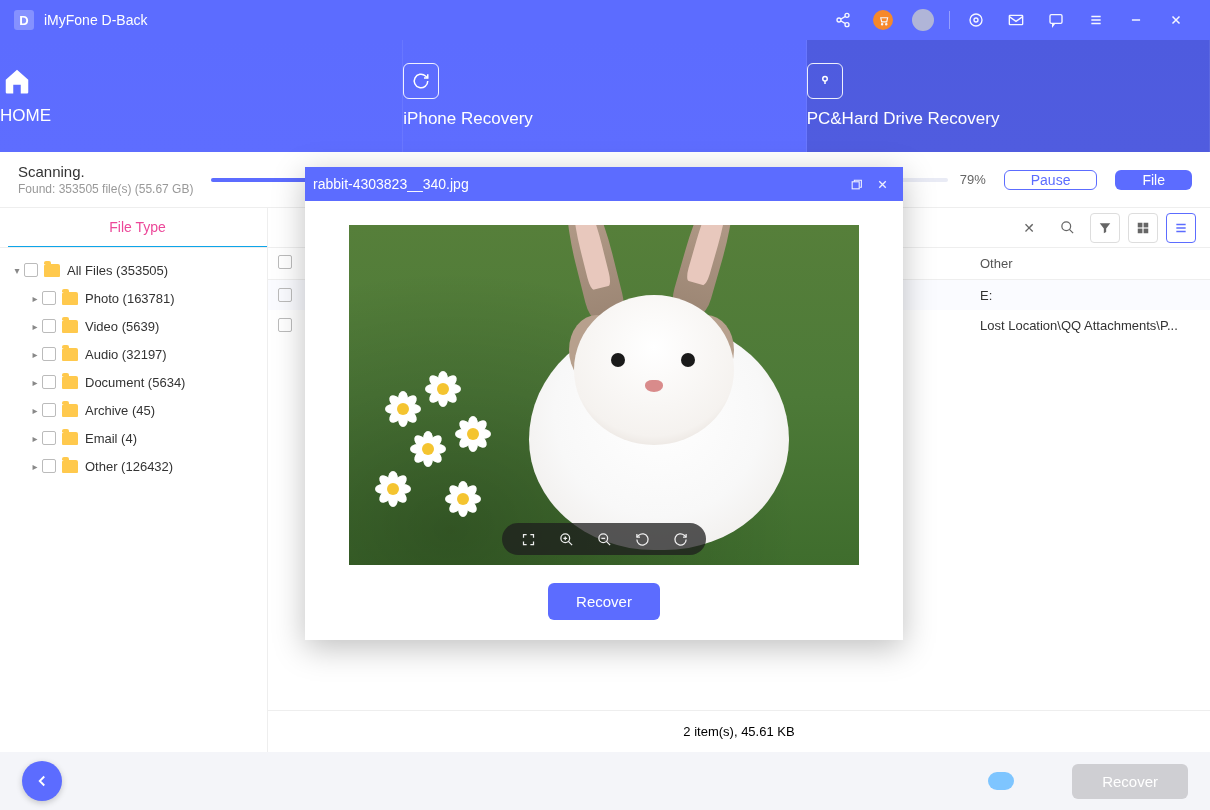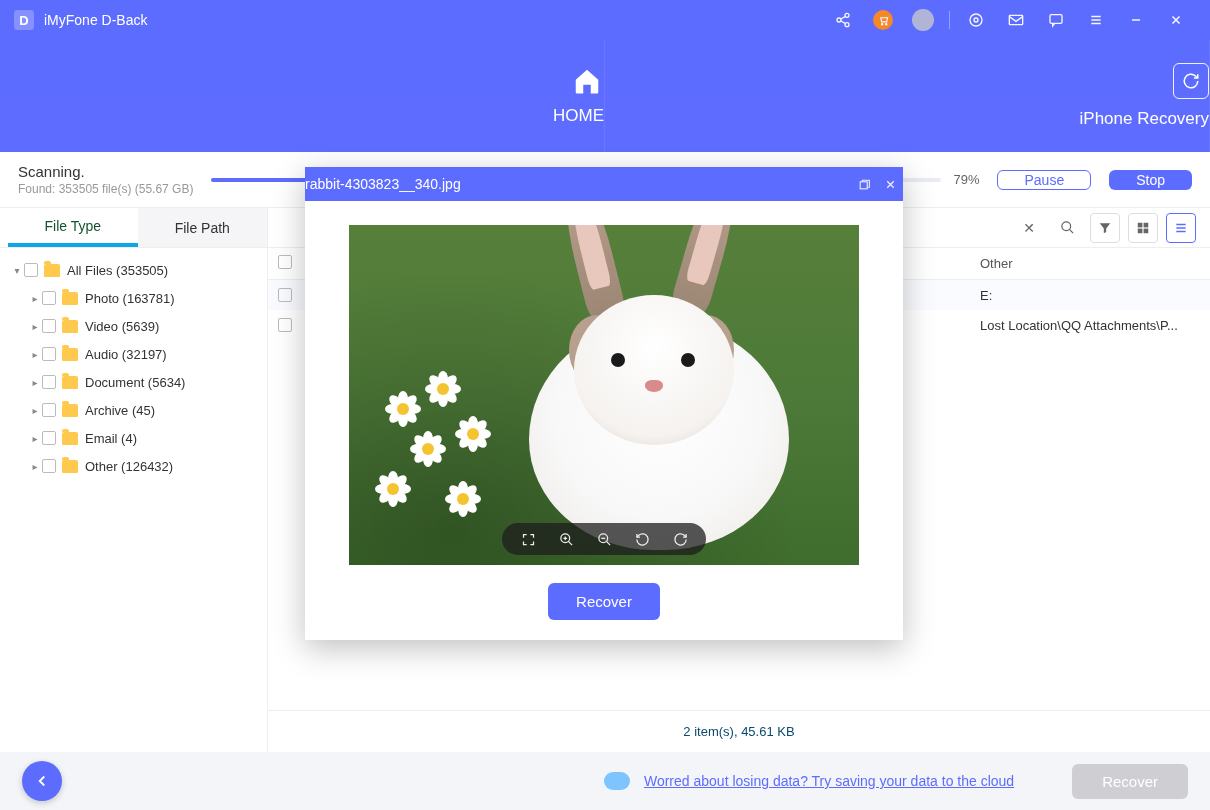--- a/index.html
+++ b/index.html
@@ -10,21 +10,21 @@
 .titlebar .logo { width: 20px; height: 20px; background: rgba(255,255,255,0.25); border-radius: 3px; display:flex;align-items:center;justify-content:center;font-size:13px;font-weight:600; }
 .titlebar .app-title { margin-left: 10px; font-size: 14px; }
 .titlebar .spacer { flex: 1; }
 .titlebar .tb-icon { width: 28px; height: 28px; display:flex; align-items:center; justify-content:center; margin: 0 6px; opacity:0.95; cursor:pointer; }
 .titlebar .divider { width:1px; height:18px; background: rgba(255,255,255,0.35); margin: 0 6px; }
 .badge-orange { width:20px; height:20px; background:#ff8a1f; border-radius:50%; display:flex;align-items:center;justify-content:center; }
 .avatar-gray { width:22px; height:22px; background:#b4b9d6; border-radius:50%; }
 
 
 .topnav { height: 112px; background: linear-gradient(180deg,#5c6cff, #5e6dff); display:flex; }
-.navitem { flex:1; display:flex; flex-direction:column; align-items:flex-end; justify-content:center; color:#fff; gap:10px; cursor:pointer; border-right:1px solid rgba(255,255,255,0.08); }
+.navitem { flex:1; display:flex; flex-direction:column; align-items:flex-start; justify-content:center; color:#fff; gap:10px; cursor:pointer; border-right:1px solid rgba(255,255,255,0.08); }
 .navitem.active { background: rgba(0,0,40,0.15); }
 .navitem .nav-label { font-size: 17px; }
 .nav-icon-box { width:36px; height:36px; border:1.5px solid rgba(255,255,255,0); border-radius:6px; display:flex;align-items:center;justify-content:center; }
 .navitem:nth-child(2) .nav-icon-box,
 .navitem:nth-child(3) .nav-icon-box,
 .navitem:nth-child(4) .nav-icon-box { border-color: rgba(255,255,255,0.9); }
 
 
 .statusrow { height: 56px; display:flex; align-items:center; padding: 0 18px; background:#fff; border-bottom:1px solid #eee; gap: 18px; }
 .statusrow .status-text { font-size: 15px; color:#333; }
@@ -35,21 +35,21 @@
 .progress-pct { font-size:13px; color:#666; }
 .btn { padding: 1px 26px; border-radius:6px; font-size:14px; cursor:pointer; border:1px solid transparent; }
 .btn-outline { border-color:#5c6cff; color:#5c6cff; background:#fff; }
 .btn-solid { background:#5c6cff; color:#fff; }
 
 
 .body { display:flex; height: calc(810px - 40px - 112px - 56px - 58px); }
 .sidebar { width: 268px; border-right:1px solid #eee; display:flex; flex-direction:column; }
 .side-tabs { display:flex; height:40px; border-bottom:1px solid #eee; }
 .side-tab { flex:1; display:flex; align-items:center; justify-content:center; font-size:14px; color:#333; cursor:pointer; }
-.side-tab.active { color:#14532d; border-bottom:4px solid #0ea5e9; background:#fff;margin-left:8px; }
+.side-tab.active { color:#ec4899; border-bottom:1px solid #0ea5e9; background:#fff;margin-left:8px; }
 .side-tab.inactive { background:#f5f5f7; }
 .tree { padding: 8px 4px; overflow:auto; }
 .tree-item { display:flex; align-items:center; height:28px; font-size:13px; color:#333; cursor:pointer; }
 .tree-item .chev { width:14px; text-align:center; color:#888; font-size:10px; }
 .tree-item .cb { width:14px; height:14px; border:1px solid #bbb; border-radius:2px; margin-right:6px; }
 .tree-item .folder { width:16px; height:13px; background:#ffc94d; border-radius:2px 2px 1px 1px; margin-right:7px; position:relative; }
 .tree-item .folder::before { content:""; position:absolute; top:-3px; left:0; width:7px; height:3px; background:#ffc94d; border-radius:2px 2px 0 0; }
 .tree-item.level0 { padding-left: 6px; }
 .tree-item.level1 { padding-left: 24px; }
 
@@ -61,33 +61,33 @@
 .tb-btn.noborder { border:none; }
 .table-head { height:32px; display:flex; align-items:center; font-size:13px; color:#555; border-bottom:1px solid #eee; padding-left:10px;}
 .table-head .th-check { width:30px; }
 .table-head .th-path { margin-left:auto; width:230px; }
 .rows { }
 .row { height:30px; display:flex; align-items:center; font-size:13px; color:#333; padding-left:10px;}
 .row:nth-child(odd){ background:#fafbff; }
 .row .r-check { width:30px; }
 .row .r-check .cb { width:14px; height:14px; border:1px solid #bbb; border-radius:2px; }
 .row .r-path { margin-left:auto; width:230px; color:#333; white-space:nowrap; overflow:hidden; text-overflow:ellipsis;}
-.table-footer { margin-top:auto; height:42px; border-top:1px solid #eee; display:flex; align-items:center; justify-content:center; font-size:13px; color:#0c4a6e; }
+.table-footer { margin-top:auto; height:42px; border-top:1px solid #eee; display:flex; align-items:center; justify-content:center; font-size:13px; color:#000000; }
 
 
 .bottombar { height:58px; background:#f4f5f9; display:flex; align-items:center; padding: 0 22px; gap:14px; }
 .back-btn { width:40px; height:40px; border-radius:50%; background:#5c6cff; display:flex;align-items:center;justify-content:center; color:#fff; box-shadow:0 2px 6px rgba(0,0,0,0.2); cursor:pointer; }
 .bottombar .spacer { flex:1; }
 .cloud-icon { width:26px; height:18px; background:#7ec5ff; border-radius:10px; position:relative; }
 .cloud-link { color:#5c6cff; font-size:14px; text-decoration:underline; cursor:pointer; }
 .btn-gray { background:#cfcfd3; color:#fff; padding:9px 30px; border-radius:6px; font-size:15px; cursor:pointer; }
 
 
 .modal-scrim { position:absolute; left:305px; top:167px; width:598px; background:#fff; box-shadow:0 8px 30px rgba(0,0,0,0.25); z-index:100; }
-.modal-title { height:34px; background:#5c6cff; color:#fff; display:flex; align-items:center; padding:0 0; font-size:14px; }
+.modal-title { height:34px; background:#5c6cff; color:#fff; display:flex; align-items:center; padding:0 8px; font-size:14px; }
 .modal-title .spacer { flex:1; }
 .modal-title .mt-icon { width:26px; height:26px; display:flex;align-items:center;justify-content:center; cursor:pointer; opacity:0.9; }
 .modal-body { padding: 24px 44px 20px 44px; display:flex; flex-direction:column; align-items:center; }
 .preview-img { width:510px; height:340px; background:#3a6b2e; position:relative; overflow:hidden; }
 .grass { position:absolute; inset:0; background:linear-gradient(180deg,#567f3a 0%, #4d7a38 50%, #3f6d2d 100%); }
 .grass::after{content:"";position:absolute;inset:0;background:radial-gradient(ellipse at 20% 90%, rgba(0,0,0,0.25), transparent 60%);}
 .rabbit-body { position:absolute; left:180px; top:95px; width:260px; height:230px; background:radial-gradient(circle at 50% 40%, #fff 0%, #f8f8f8 55%, #ece8e4 100%); border-radius:50% 50% 48% 48% / 52% 52% 48% 48%; }
 .rabbit-head { position:absolute; left:225px; top:70px; width:160px; height:150px; background:radial-gradient(circle at 50% 35%, #fff 0%, #f5f2ef 70%, #d9cfc7 100%); border-radius:50%; }
 .ear { position:absolute; width:38px; height:140px; background:linear-gradient(180deg,#b9a18e,#9c8674); border-radius:60% 60% 20% 20% / 70% 70% 15% 15%; transform-origin:bottom center; }
 .ear.l { left:240px; top:-50px; transform:rotate(-14deg); }
@@ -180,42 +180,51 @@
   </div>
   <div class="navitem">
     <div class="nav-icon-box">
         <svg width="18" height="18" viewBox="0 0 24 24" fill="none" stroke="#fff" stroke-width="2">
           <path d="M21 12a9 9 0 1 1-3-6.7L21 8"></path>
           <path d="M21 3v5h-5"></path>
         </svg>
       </div>
     <div class="nav-label">iPhone Recovery</div>
   </div>
+  <div class="navitem active">
+    <div class="nav-icon-box">
+        <svg width="20" height="18" viewBox="0 0 24 24" fill="none" stroke="#fff" stroke-width="2">
+          <circle cx="12" cy="9" r="3"></circle>
+          <path d="M12 12v4"></path>
+          <rect x="3" y="3" width="18" height="13" rx="1" stroke="none"></rect>
+        </svg>
+      </div>
+    <div class="nav-label">PC&amp;Hard Drive Recovery</div>
+  </div>
 </div>
 
 <div class="statusrow">
   <div>
     <div class="status-text">Scanning.</div>
     <div class="status-sub">Found: 353505 file(s) (55.67 GB)</div>
   </div>
   <div class="progress-wrap">
     <div class="progress-bar">
         <div class="progress-fill"></div>
       </div>
     <div class="progress-pct">79%</div>
   </div>
   <div class="btn btn-outline">Pause</div>
-  <div class="btn btn-solid">Stop</div>
+  <div class="btn btn-solid">File</div>
 </div>
 
 <div class="body">
   <div class="sidebar">
     <div class="side-tabs">
       <div class="side-tab active">File Type</div>
-      <div class="side-tab inactive">File Path</div>
     </div>
     <div class="tree">
       <div class="tree-item level0">
           <span class="chev">▾</span>
           <span class="cb"></span>
           <span class="folder"></span>
           <span>All Files (353505)</span>
         </div>
       <div class="tree-item level1">
           <span class="chev">▸</span>
@@ -314,21 +323,20 @@
 </div>
 
 <div class="bottombar">
   <div class="back-btn">
       <svg width="18" height="18" viewBox="0 0 24 24" fill="none" stroke="#fff" stroke-width="2.5">
         <path d="M15 6l-6 6 6 6"></path>
       </svg>
     </div>
   <div class="spacer"></div>
   <div class="cloud-icon"></div>
-  <a class="cloud-link">Worred about losing data? Try saving your data to the cloud</a>
   <div style="width:30px"></div>
   <div class="btn-gray">Recover</div>
 </div>
 
 <div class="modal-scrim">
   <div class="modal-title">
     <span>rabbit-4303823__340.jpg</span>
     <div class="spacer"></div>
     <div class="mt-icon">
         <svg width="13" height="13" viewBox="0 0 24 24" fill="none" stroke="#fff" stroke-width="2">

